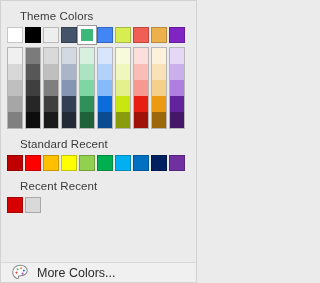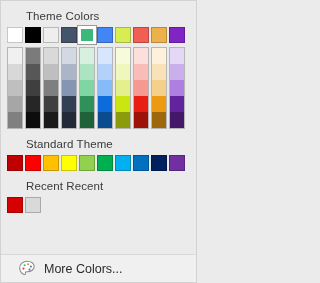--- a/index.html
+++ b/index.html
@@ -15,21 +15,21 @@
     background:#ebebeb;
     box-sizing:border-box;
     border:1px solid #d2d2d2;
     display:flex;flex-direction:column;
     position:relative;
   }
   .body{padding:0 6px;flex:1 1 auto;}
   .section-title{
     font-size:11.5px;
     color:#3a3a3a;
-    margin:9px 0 5px 19px;
+    margin:9px 0 5px 13px;
     letter-spacing:.1px;
   }
   .grid-row{display:flex;}
   .theme-top{margin-bottom:4px;}
   
   .sw{
     width:16px;height:16px;
     margin-right:2px;
     box-sizing:border-box;
     border:1px solid rgba(0,0,0,.22);
@@ -47,25 +47,25 @@
     width:16px;margin-right:2px;
     box-sizing:border-box;
     border:1px solid #b6b6b6;
     flex:0 0 auto;
   }
   .vcol:last-child{margin-right:0;}
   .vcell{height:16px;display:block;}
   
   .std-row,.recent-row{display:flex;}
   .footer{
-    height:28px;
+    height:20px;
     border-top:1px solid #d9d9d9;
     background:#f0f0f0;
     display:flex;align-items:center;
-    padding-left:17px;
+    padding-left:10px;
     box-sizing:border-box;
   }
   .more-label{
     font-size:12.5px;color:#2b2b2b;
     margin-left:7px;
   }
   .palette-icon{width:19px;height:18px;display:block;}
 </style>
 </head>
 <body>
@@ -155,21 +155,21 @@
         </div>
         <div class="vcol">
           <span class="vcell" style="background: rgb(228, 216, 246);"></span>
           <span class="vcell" style="background: rgb(201, 175, 236);"></span>
           <span class="vcell" style="background: rgb(174, 126, 224);"></span>
           <span class="vcell" style="background: rgb(98, 36, 156);"></span>
           <span class="vcell" style="background: rgb(68, 23, 105);"></span>
         </div>
       </div>
 
-    <div class="section-title">Standard Theme</div>
+    <div class="section-title">Standard Recent</div>
 
     <div class="std-row">
         <div class="sw" style="background: rgb(192, 0, 0);"></div>
         <div class="sw" style="background: rgb(255, 0, 0);"></div>
         <div class="sw" style="background: rgb(255, 192, 0);"></div>
         <div class="sw" style="background: rgb(255, 255, 0);"></div>
         <div class="sw" style="background: rgb(146, 208, 80);"></div>
         <div class="sw" style="background: rgb(0, 176, 80);"></div>
         <div class="sw" style="background: rgb(0, 176, 240);"></div>
         <div class="sw" style="background: rgb(0, 112, 192);"></div>

